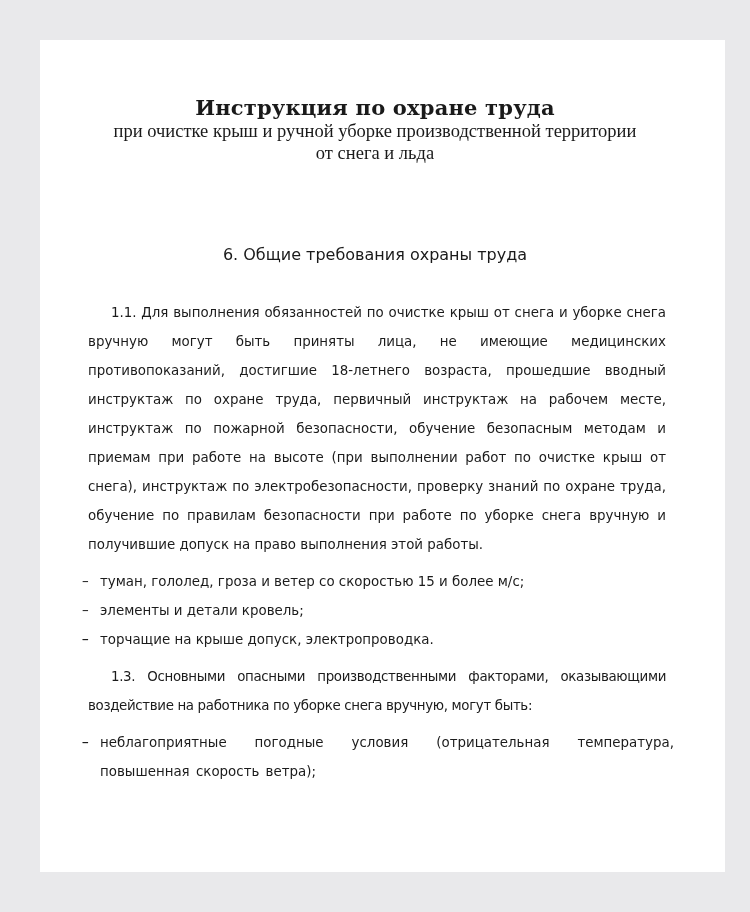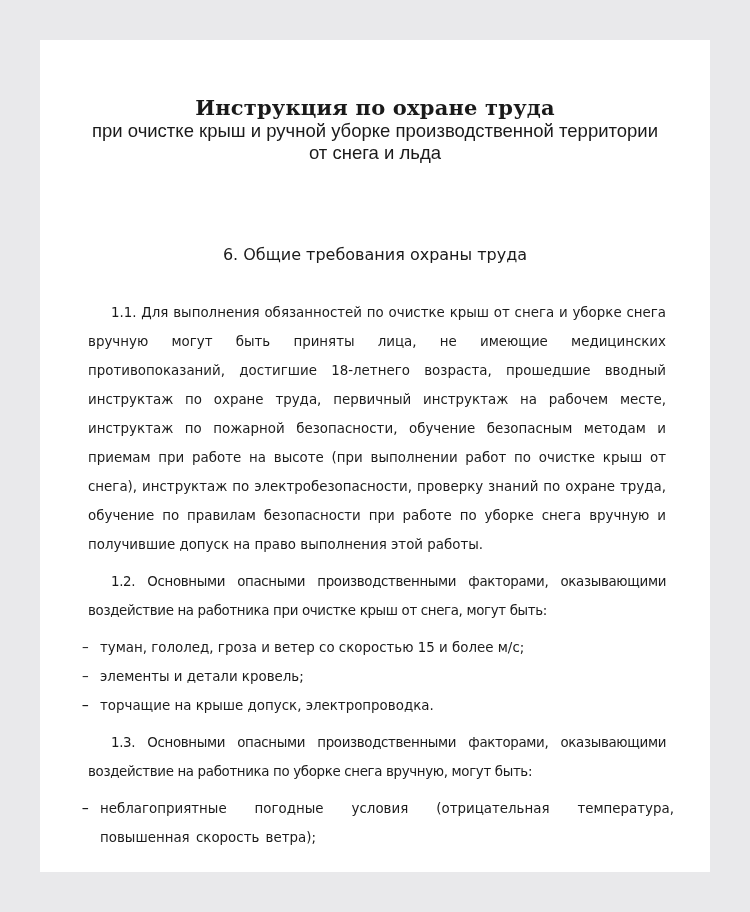--- a/index.html
+++ b/index.html
@@ -15,38 +15,39 @@
       font-family: "DejaVu Sans", sans-serif;
       color: #1b1b1b;
     }
     .page {
       position: absolute;
       left: 40px;
       top: 40px;
       width: 670px;
       height: 832px;
       background: #ffffff;
+      padding-left: 15px;
     }
     .title-block {
       position: absolute;
       left: 0;
       top: 56px;
       width: 670px;
       text-align: center;
     }
     .title {
       font-family: "DejaVu Serif", serif;
       font-weight: bold;
       font-size: 21px;
       line-height: 24px;
       letter-spacing: 0.2px;
       color: #1a1a1a;
     }
     .subtitle {
-      font-family: Liberation Sans, sans-serif;
+      font-family: Liberation Serif, serif;
       font-size: 18.5px;
       line-height: 22px;
       color: #1a1a1a;
     }
     .section-heading {
       position: absolute;
       left: 0;
       top: 204px;
       width: 670px;
       text-align: center;
@@ -105,21 +106,20 @@
     <div class="subtitle">при очистке крыш и ручной уборке производственной территории</div>
     <div class="subtitle">от снега и льда</div>
   </div>
 
   <div class="section-heading">6. Общие требования охраны труда</div>
 
   <div class="body">
 
     <p class="para">1.1. Для выполнения обязанностей по очистке крыш от снега и уборке снега вручную могут быть приняты лица, не имеющие медицинских противопоказаний, достигшие 18-лет­него возраста, прошедшие вводный инструктаж по охране труда, первичный инструктаж на рабочем месте, инструктаж по пожарной безопасности, обучение безопасным мето­дам и приемам при работе на высоте (при выполнении работ по очистке крыш от снега), инструктаж по электробезопасности, проверку знаний по охране труда, обучение по пра­вилам безопасности при работе по уборке снега вручную и получившие допуск на право выполнения этой работы.</p>
 
-    <p class="para condensed">1.2. Основными опасными производственными факторами, оказывающими воздействие на работника при очистке крыш от снега, могут быть:</p>
     <ul class="list">
       <li class="list-item">
         <span class="dash">–</span>
         <span class="item-text">туман, гололед, гроза и ветер со скоростью 15 и более м/с;</span>
       </li>
       <li class="list-item">
         <span class="dash">–</span>
         <span class="item-text">элементы и детали кровель;</span>
       </li>
       <li class="list-item">

